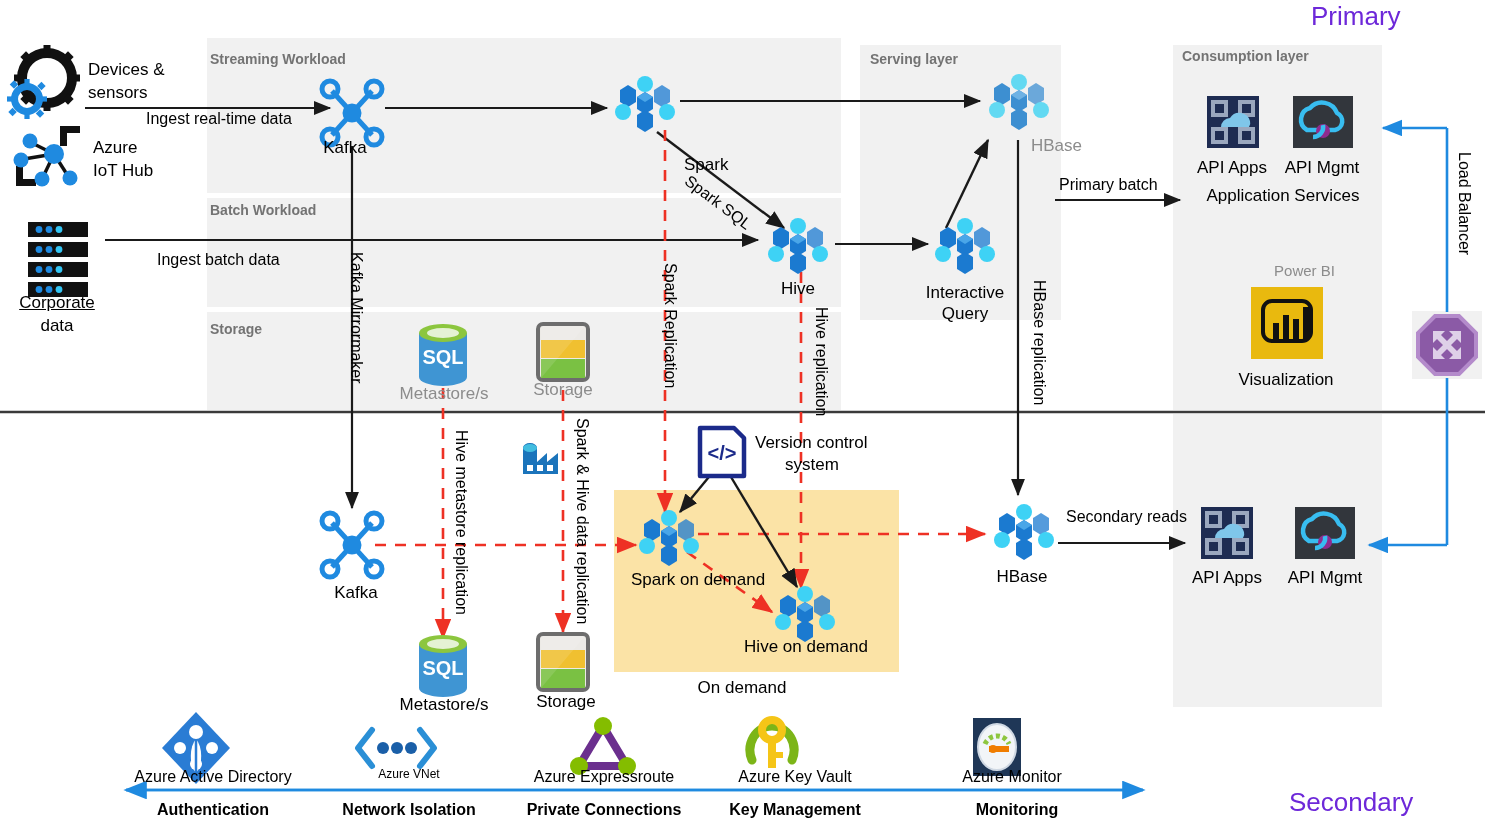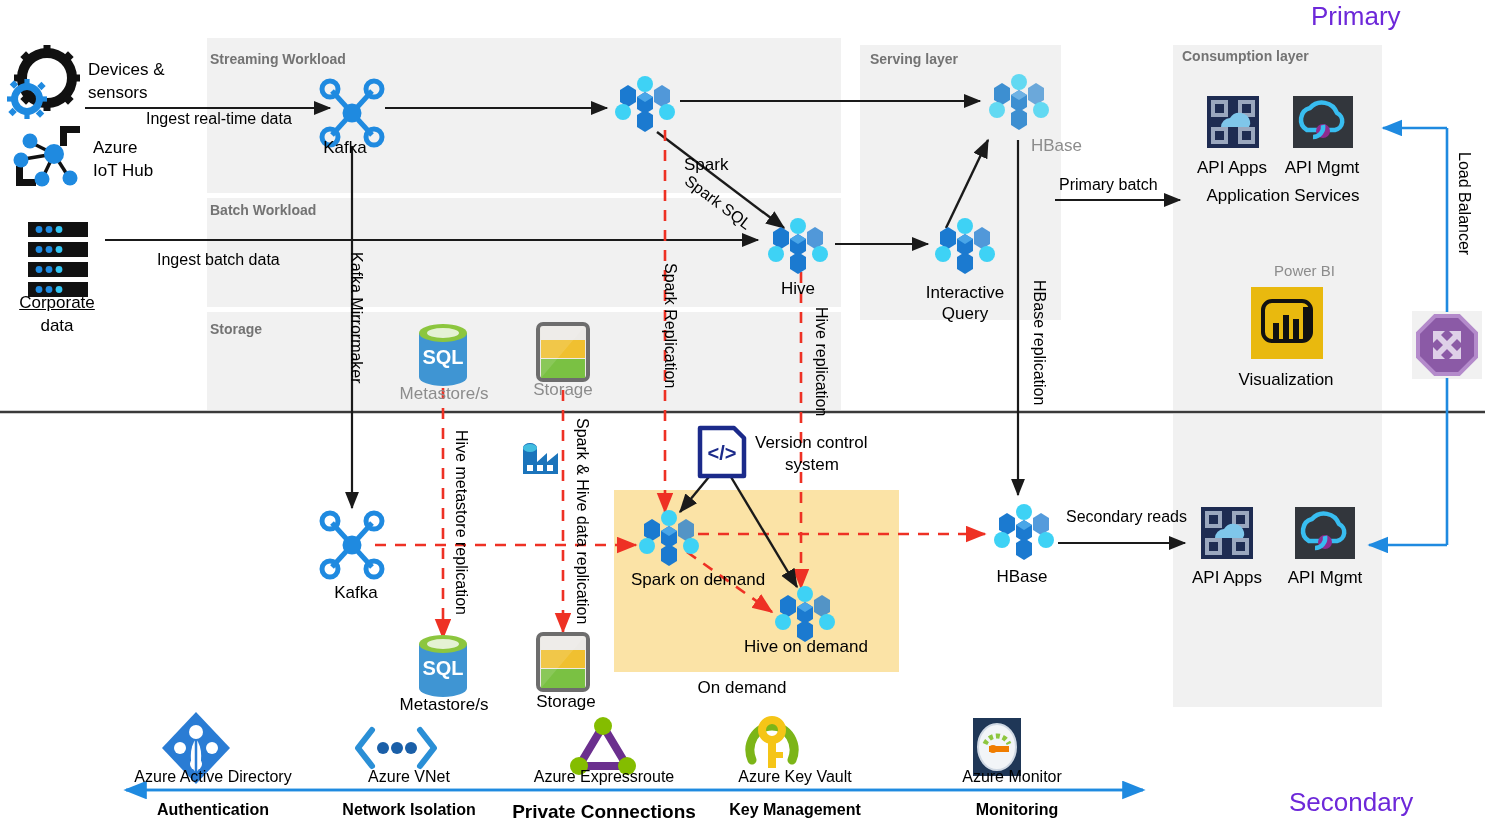--- a/index.html
+++ b/index.html
@@ -482,25 +482,25 @@
   <div class="lbl ctr" style="left:1322px;top:158px;font-size:17px;">API Mgmt</div>
   <div class="lbl ctr" style="left:1283px;top:186px;font-size:17px;">Application Services</div>
   <div class="lbl ctr grey-lbl" style="left:1286px;top:262px;font-size:15px;padding-left:37px;">Power BI</div>
   <div class="lbl ctr" style="left:1286px;top:360px;font-size:17px;margin-top:10px;">Visualization</div>
   <div class="lbl ctr" style="left:1227px;top:568px;font-size:17px;">API Apps</div>
   <div class="lbl ctr" style="left:1325px;top:568px;font-size:17px;">API  Mgmt</div>
 
   <div class="lbl ctr" style="left:213px;top:768px;font-size:16px;">Azure Active Directory</div>
   <div class="lbl ctr bold" style="left:213px;top:801px;font-size:16px;">Authentication</div>
 
-  <div class="lbl ctr" style="left:409px;top:768px;font-size:16px;">Azure VNet</div>
+  <div class="lbl ctr" style="left:409px;top:768px;font-size:12px;">Azure VNet</div>
   <div class="lbl ctr bold" style="left:409px;top:801px;font-size:16px;">Network Isolation</div>
 
   <div class="lbl ctr" style="left:604px;top:768px;font-size:16px;">Azure Expressroute</div>
-  <div class="lbl ctr bold" style="left:604px;top:801px;font-size:19px;">Private Connections</div>
+  <div class="lbl ctr bold" style="left:604px;top:801px;font-size:16px;">Private Connections</div>
 
   <div class="lbl ctr" style="left:795px;top:768px;font-size:16px;">Azure Key Vault</div>
   <div class="lbl ctr bold" style="left:795px;top:801px;font-size:16px;">Key Management</div>
 
   <div class="lbl ctr" style="left:1012px;top:768px;font-size:16px;">Azure Monitor</div>
   <div class="lbl ctr bold" style="left:1012px;top:801px;font-size:16px;padding-left:10px;">Monitoring</div>
 
 </div>
 
 </body></html>

